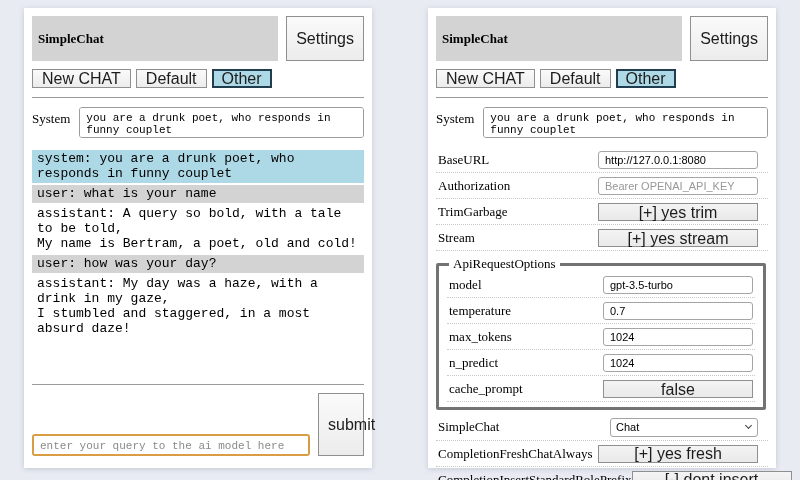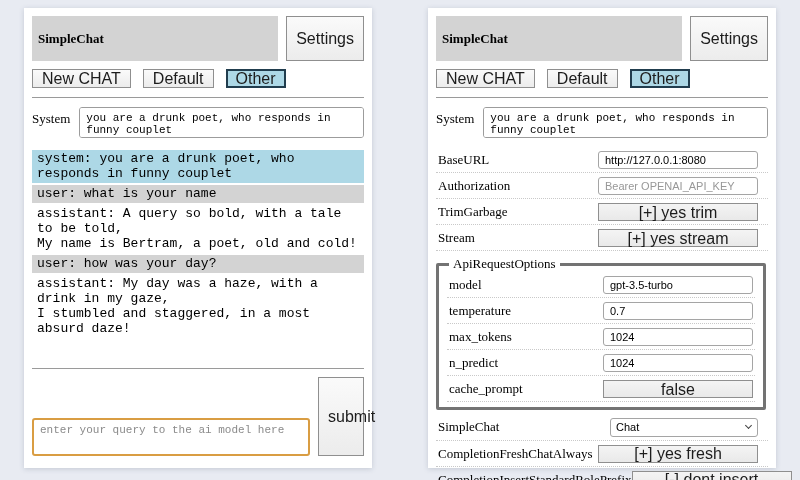--- a/index.html
+++ b/index.html
@@ -34,21 +34,21 @@
   button {
     font-family: "Liberation Sans", sans-serif;
     font-size: 16px;
     color: #1c1c1c;
     background: linear-gradient(#fafafa, #ececec);
     border: 1px solid #8f8f8f;
     border-radius: 0;
     padding: 2px 9px;
     line-height: 13px;
   }
-  .sessions { display: flex; gap: 12px; margin: 5px 0 6px 0; }
+  .sessions { display: flex; gap: 5px; margin: 5px 0 6px 0; }
   .session-btn.selected {
     background: #add8e6;
     border: 2px solid #213d4e;
     padding: 1px 8px;
   }
   hr { border: none; border-top: 1px solid #9a9a9a; margin: 3px 0; width: 100%; }
   
   .system-row { display: flex; margin: 6px 0 4px 0; }
   .system-label { font-size: 13px; padding-top: 4px; }
   textarea {
@@ -70,21 +70,21 @@
     padding: 1px 5px 2px 5px;
     margin-bottom: 2px;
     white-space: pre-line;
     font-family: Liberation Mono, monospace;
   }
   .msg.system { background: #add8e6; }
   .msg.user { background: #d3d3d3; }
   .msg.assistant { background: transparent; }
   
   .query-row { display: flex; gap: 8px; margin-top: 5px; align-items: stretch; }
-  .query-input { flex: 1; height: 38px; border: 1px solid #9c9c9c; margin-top: 41px; }
+  .query-input { flex: 1; height: 22px; border: 1px solid #9c9c9c; margin-top: 41px; }
   .query-input.focused { border: 2px solid #d99d43; }
   .submit-btn { width: 46px; }
   
   .settings-list { margin-top: 5px; }
   .setting-row {
     display: flex;
     justify-content: space-between;
     align-items: center;
     padding: 4px 10px 3px 2px;
     border-bottom: 1px dotted #c9c9c9;

